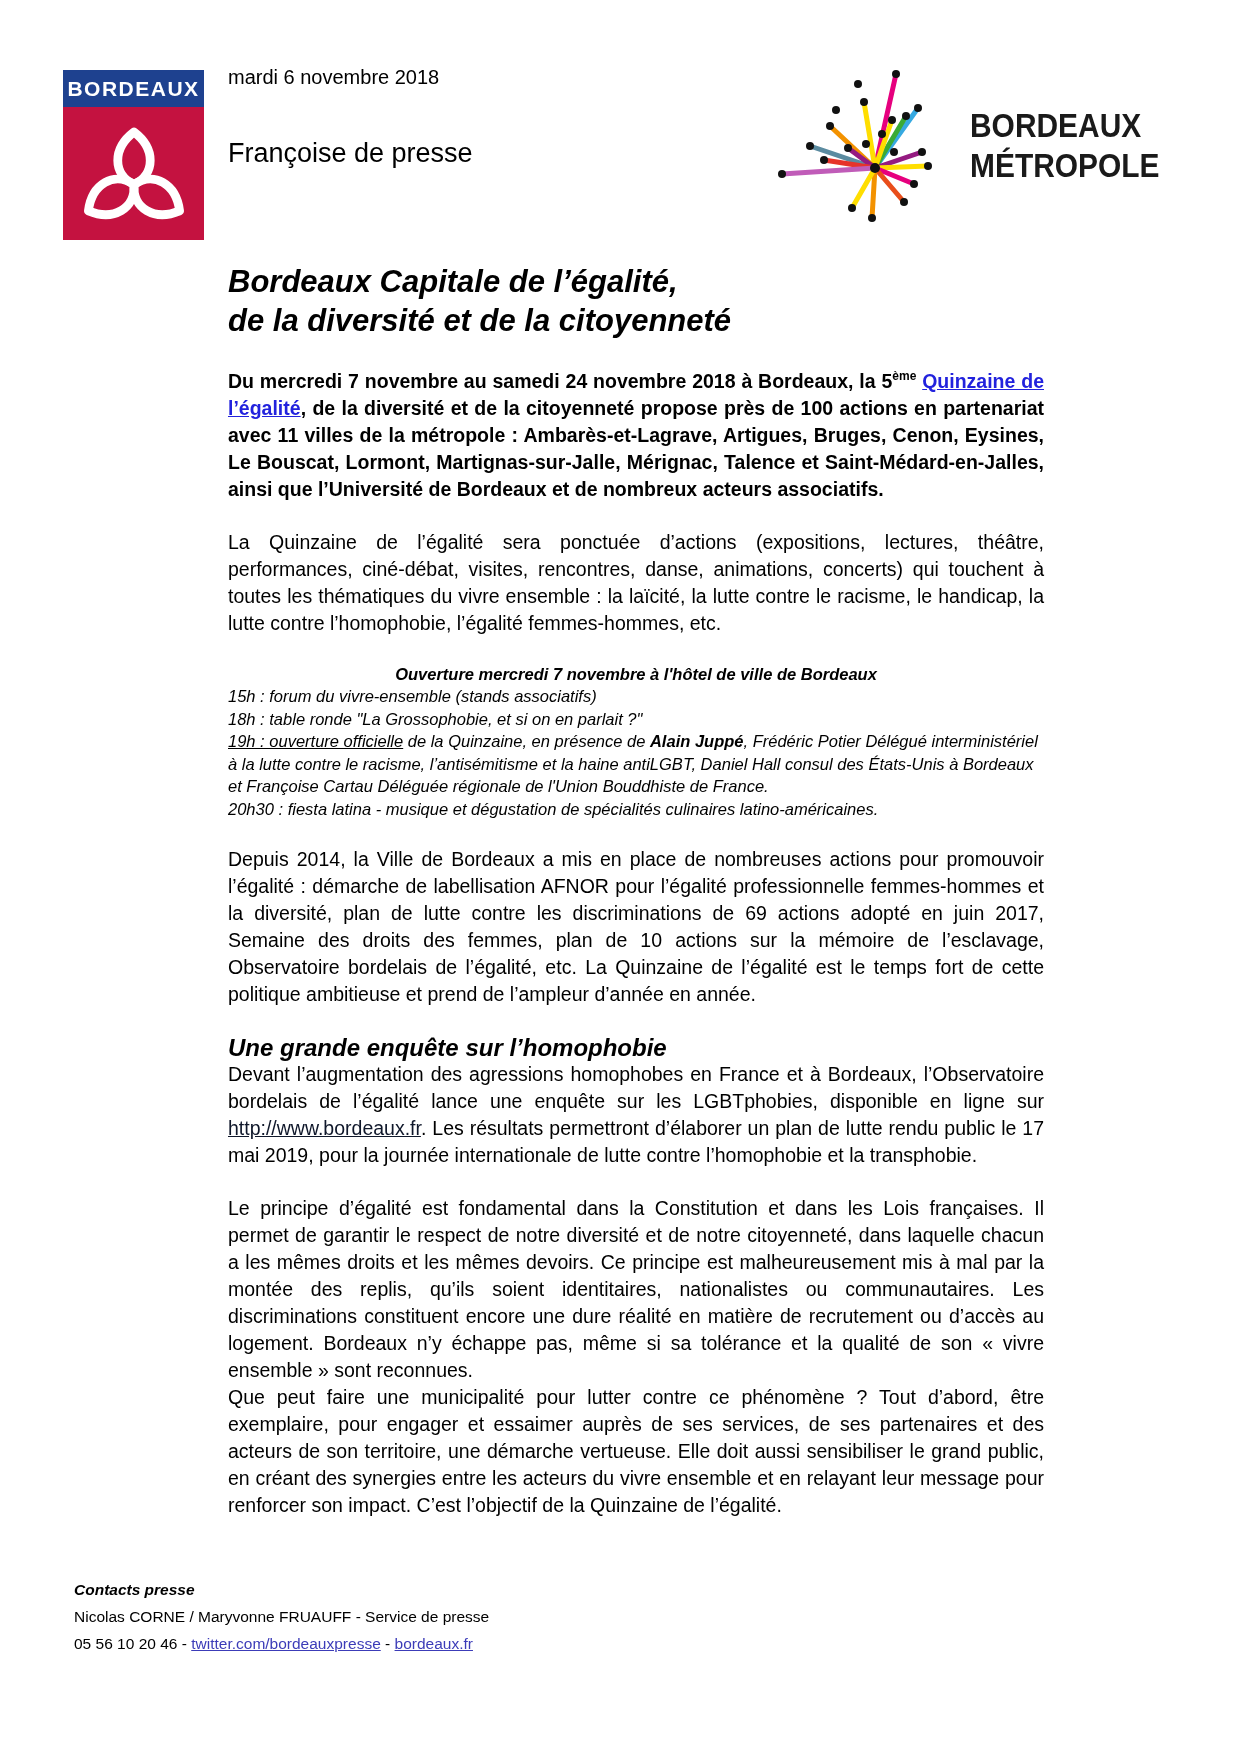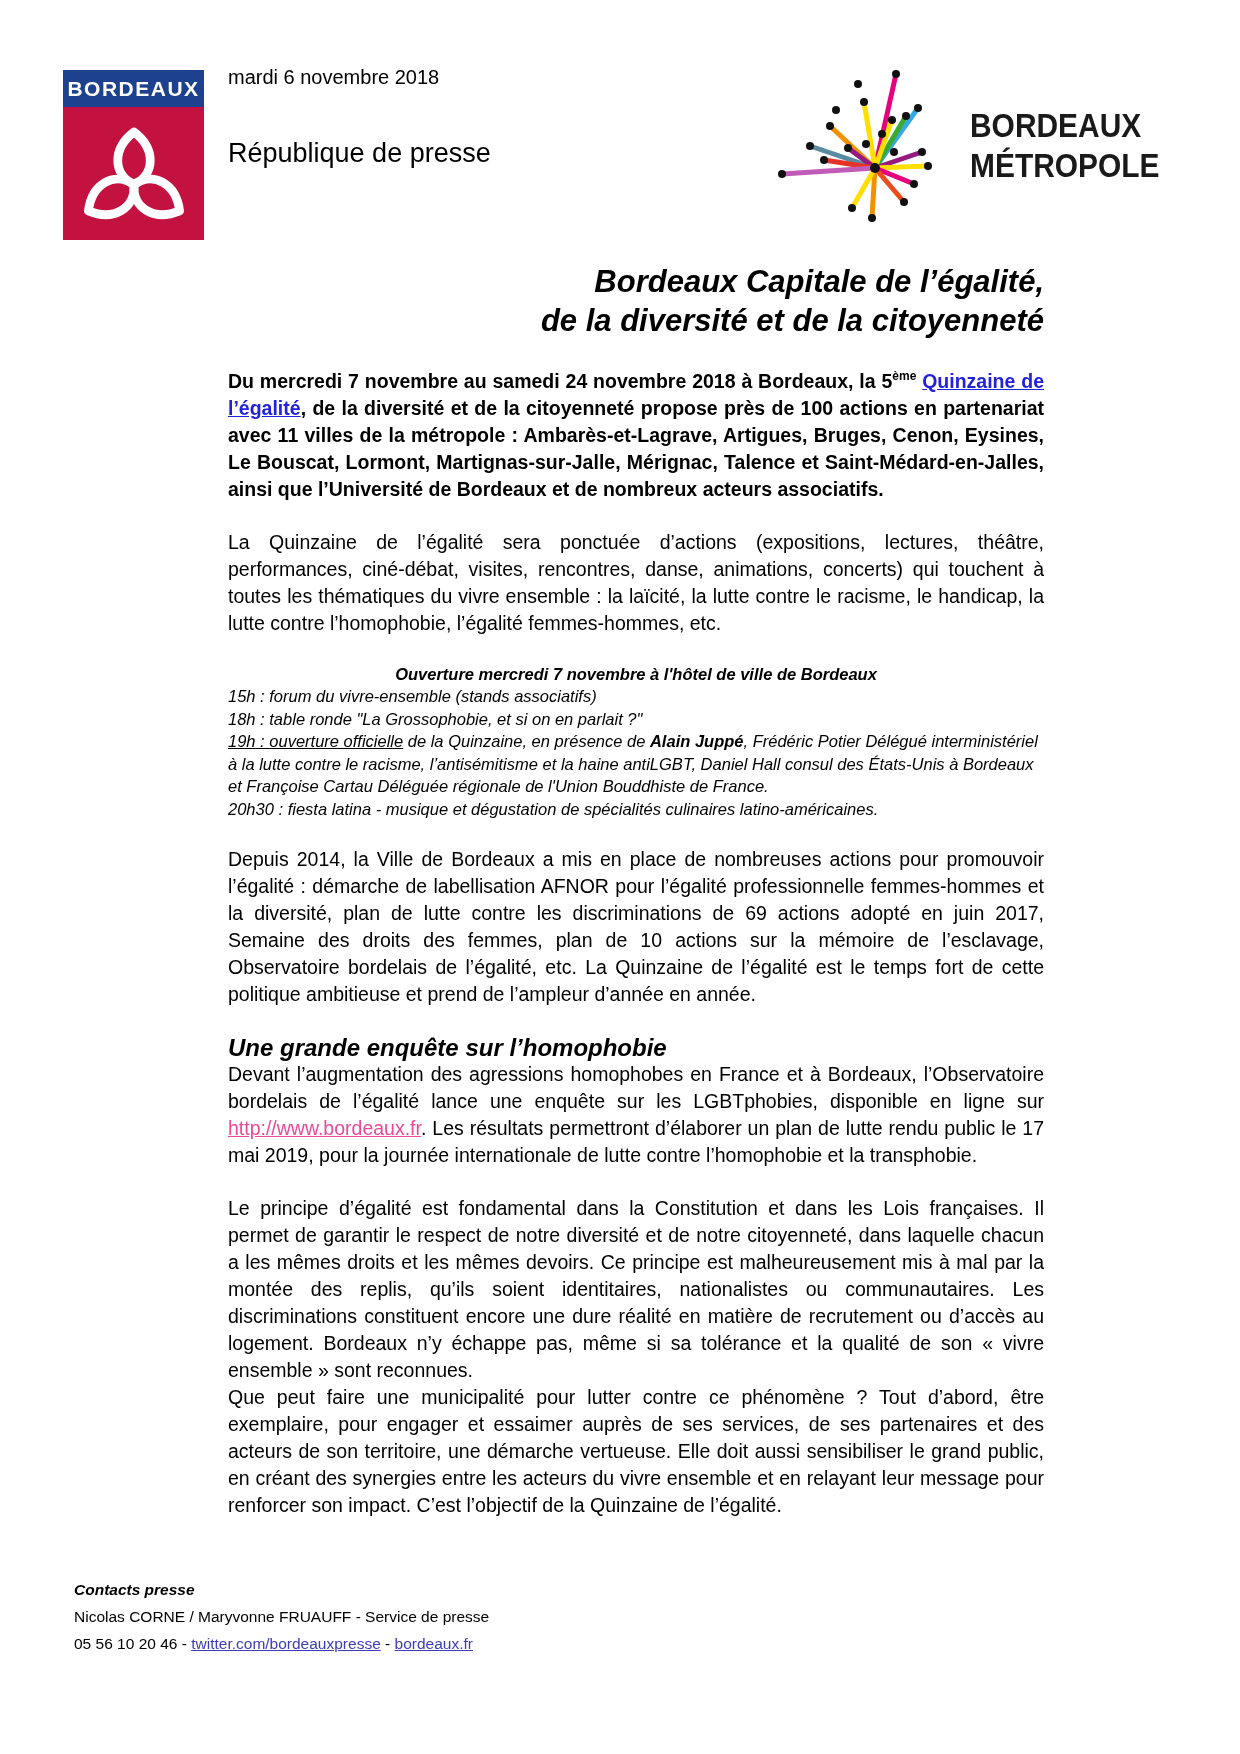--- a/index.html
+++ b/index.html
@@ -17,32 +17,32 @@
   .city-logo-body{height:133px;background:#c41240;display:flex;align-items:center;justify-content:center;}
   .date{position:absolute;left:228px;top:66px;font-size:20px;}
   .doc-type{position:absolute;left:228px;top:138px;font-size:27px;}
   .metropole-logo{position:absolute;left:770px;top:56px;width:450px;height:178px;display:flex;align-items:center;}
   .metropole-text{
     font-weight:bold;font-size:34px;line-height:40px;letter-spacing:0px;color:#1a1a1a;
     transform:scaleX(.88);transform-origin:left center;white-space:nowrap;
   }
   
   .content{margin:0 196px 0 228px;}
-  .title{font-size:31px;font-style:italic;font-weight:bold;line-height:39px;margin:10px 0 0 0;text-align:right;}
+  .title{font-size:31px;font-style:italic;font-weight:bold;line-height:39px;margin:10px 0 0 0;}
   p{font-size:19.5px;line-height:27px;margin:0 0 26px 0;text-align:justify;}
   .lead{margin-top:23px;font-weight:bold;}
   .lead sup{font-size:12px;font-weight:bold;}
   .subhead{font-size:24px;font-weight:bold;font-style:italic;line-height:27px;margin:0;}
   .tight{margin-bottom:0;}
   
   .program{font-style:italic;font-size:16.5px;line-height:22.5px;margin:0 0 26px 0;}
   .program-heading{font-weight:bold;text-align:center;}
   .u{text-decoration:underline;}
   
-  a.body-link{color:#ec4899;text-decoration:underline;cursor:pointer;}
+  a.body-link{color:#0f172a;text-decoration:underline;cursor:pointer;}
   .lead a.body-link{color:#2222dd;font-weight:bold;}
   a.footer-link{color:#3c3cb8;text-decoration:underline;cursor:pointer;}
   
   .footer{position:absolute;left:74px;top:1576px;font-size:15.5px;line-height:27px;}
   .footer-heading{font-weight:bold;font-style:italic;}
 </style>
 </head>
 <body>
 
 <div class="page">
@@ -56,21 +56,21 @@
           <g stroke="#ffffff" stroke-width="15" fill="none" stroke-linejoin="round">
             <path d="M100 34 C 137 62, 137 106, 100 124 C 63 106, 63 62, 100 34 Z"></path>
             <path d="M100 34 C 137 62, 137 106, 100 124 C 63 106, 63 62, 100 34 Z" transform="rotate(120 100 124)"></path>
             <path d="M100 34 C 137 62, 137 106, 100 124 C 63 106, 63 62, 100 34 Z" transform="rotate(240 100 124)"></path>
           </g>
         </svg>
       </div>
     </div>
 
     <div class="date">mardi 6 novembre 2018</div>
-    <div class="doc-type">République de presse</div>
+    <div class="doc-type">Françoise de presse</div>
 
     <div class="metropole-logo">
       <svg width="200" height="178" viewBox="0 0 200 178">
         <g stroke-width="5" stroke-linecap="round">
           <line x1="105" y1="112" x2="126" y2="18" stroke="#e6007e"></line>
           <line x1="105" y1="112" x2="148" y2="52" stroke="#36a9e1"></line>
           <line x1="105" y1="112" x2="136" y2="60" stroke="#3aaa35"></line>
           <line x1="105" y1="112" x2="94" y2="46" stroke="#ffde00"></line>
           <line x1="105" y1="112" x2="60" y2="70" stroke="#f39200"></line>
           <line x1="105" y1="112" x2="40" y2="90" stroke="#5b8ba0"></line>

